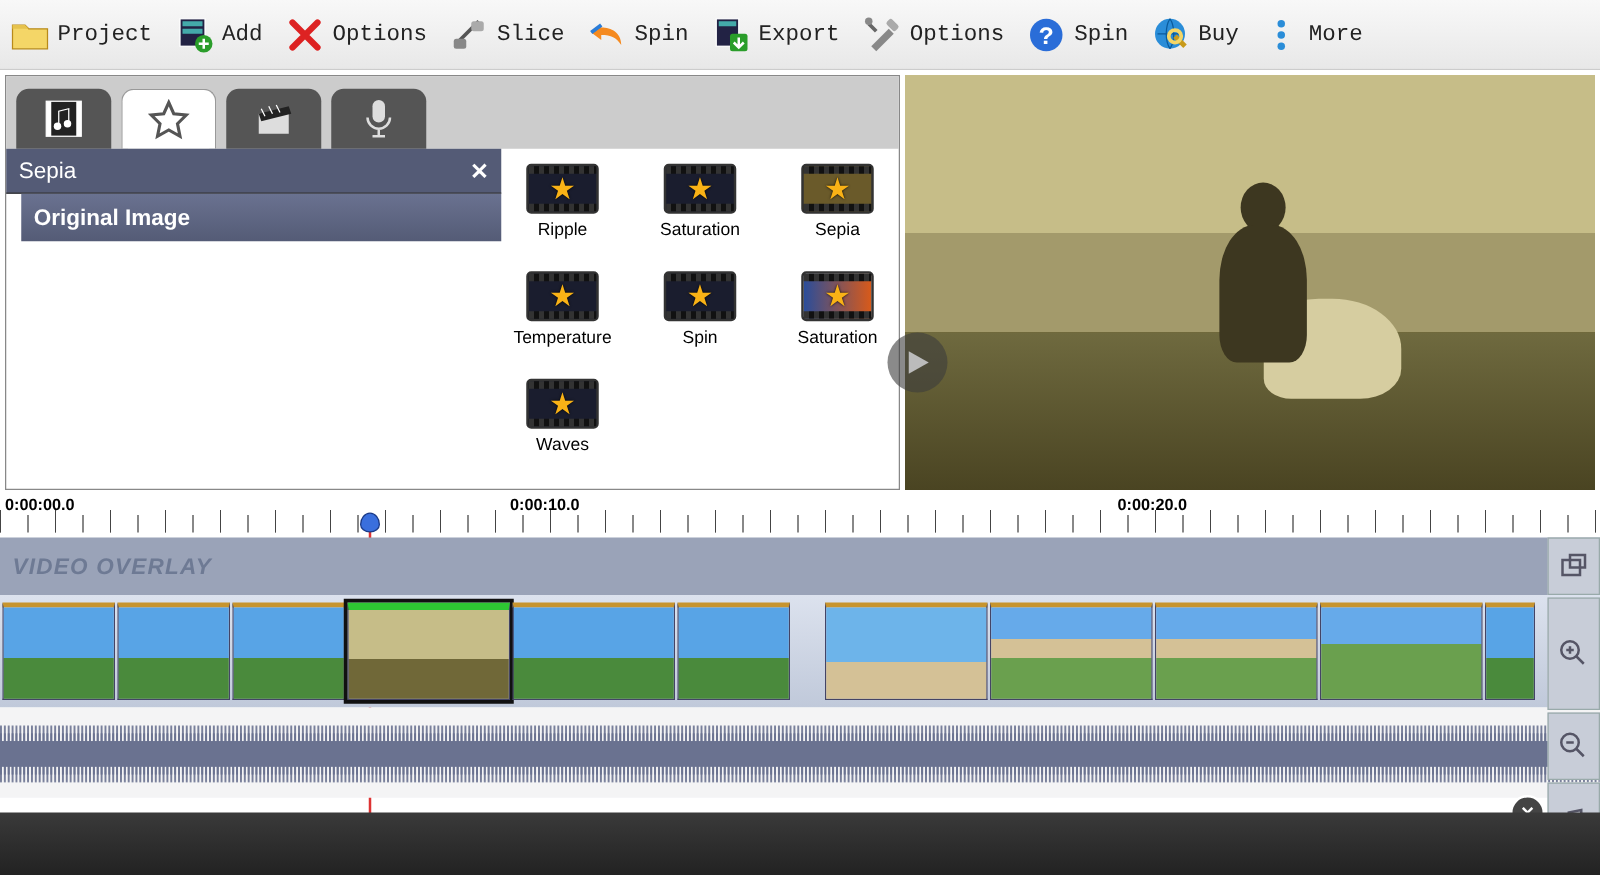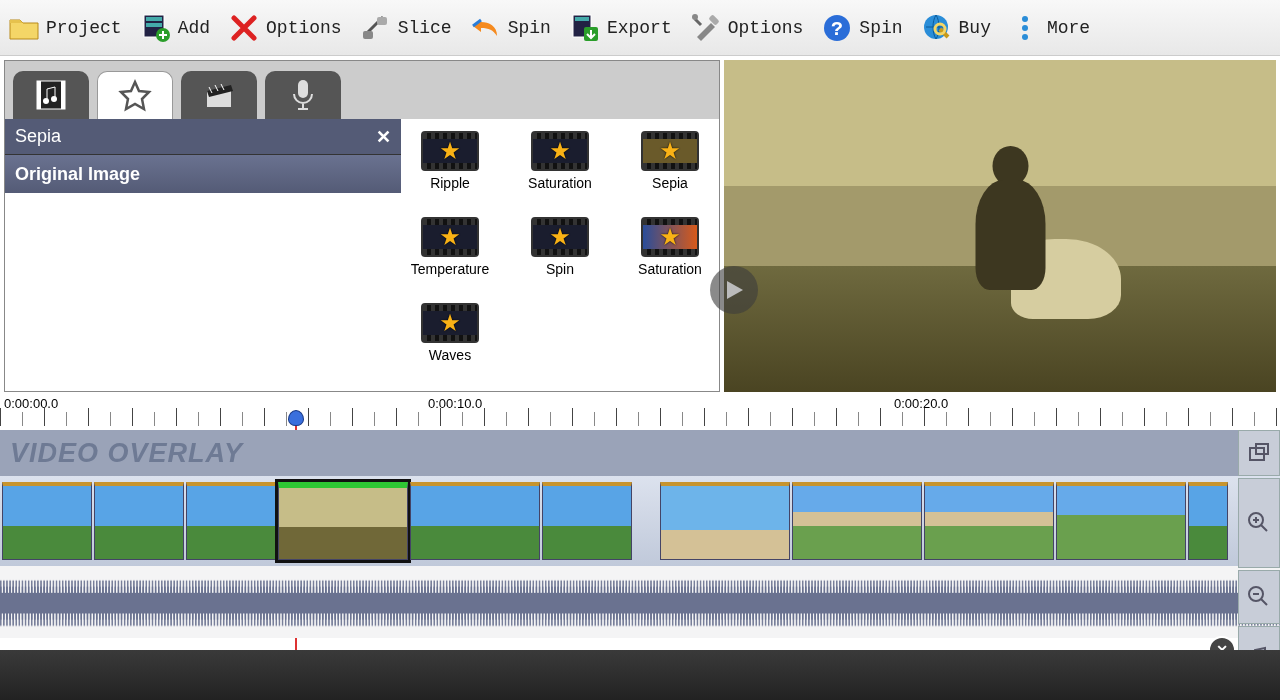--- a/index.html
+++ b/index.html
@@ -13,42 +13,42 @@
 
 .main { display: flex; height: 336px; }
 .left-panel { width: 716px; border: 1px solid #888; margin: 4px 0 0 4px; background: #fff; display: flex; flex-direction: column; }
 .tabs { height: 58px; background: #ccc; display: flex; align-items: flex-end; gap: 8px; padding-left: 8px; }
 .tab { width: 76px; height: 48px; border-radius: 10px 10px 0 0; display: flex; align-items: center; justify-content: center; }
 .tab-inactive { background: #555; }
 .tab-active { background: #fff; border: 1px solid #999; border-bottom: none; }
 .side-content { flex: 1; display: flex; }
 .effects-side { width: 396px; display: flex; flex-direction: column; }
 .sepia-bar { height: 36px; background: #545b76; color: #fff; display: flex; align-items: center; justify-content: space-between; padding: 0 10px; font-size: 18px; border-bottom: 1px solid #333; }
-.orig-bar { height: 38px; background: linear-gradient(#6a7290,#545b76); color: #fff; display: flex; align-items: center; padding-left: 10px; font-size: 18px; font-weight: bold; }
+.orig-bar { height: 38px; background: linear-gradient(#6a7290,#545b76); color: #fff; display: flex; align-items: center; padding-left: 10px; font-size: 18px; font-weight: bold; margin-left: 12px; }
 .effects-grid { flex: 1; padding: 12px 10px; display: flex; flex-wrap: wrap; gap: 26px 32px; align-content: flex-start; }
 .effect-cell { width: 78px; display: flex; flex-direction: column; align-items: center; gap: 4px; cursor: pointer; }
 .effect-thumb { width: 58px; height: 40px; background: #1a1d2e; border: 2px solid #333; border-radius: 4px; position: relative; display: flex; align-items: center; justify-content: center; }
 .effect-thumb::before, .effect-thumb::after { content: ''; position: absolute; left: 0; right: 0; height: 6px; background: repeating-linear-gradient(90deg,#333 0 4px,#111 4px 8px); }
 .effect-thumb::before { top: 0; }
 .effect-thumb::after { bottom: 0; }
 .preview { flex: 1; background: #000; margin: 4px 4px 0 4px; display: flex; align-items: center; justify-content: center; position: relative; }
 .preview-img { width: 100%; height: 100%; background: linear-gradient(#c6bd88 0 38%, #a39a6b 38% 62%, #706838 62%); position: relative; }
 .play-overlay { position: absolute; left: -14px; top: 50%; width: 48px; height: 48px; border-radius: 50%; background: rgba(60,60,60,.6); display: flex; align-items: center; justify-content: center; transform: translateY(40px); }
 
 
 .timeline-area { position: relative; margin-top: 2px; }
 .ruler { height: 36px; position: relative; font-size: 13px; }
-.ruler-label { position: absolute; top: 2px; }
+.ruler-label { position: absolute; top: 2px; font-weight: bold; }
 .ticks { position: absolute; top: 18px; left: 0; right: 0; height: 14px; background: repeating-linear-gradient(90deg,#888 0 1px,transparent 1px 22px); }
 .ticks-major { position: absolute; top: 14px; left: 0; right: 0; height: 18px; background: repeating-linear-gradient(90deg,#444 0 1px,transparent 1px 44px); }
 .playhead { position: absolute; top: 18px; bottom: -250px; width: 2px; background: #d33; left: 295px; }
 .playhead-head { position: absolute; top: -2px; left: -7px; width: 16px; height: 16px; background: #3a6fdd; border-radius: 50% 50% 50% 50% / 60% 60% 40% 40%; border: 1px solid #1a3a88; }
 
 .overlay-row { height: 46px; background: #9aa3b8; display: flex; align-items: center; padding-left: 10px; position: relative; }
-.overlay-label { font-size: 27px; font-weight: 900; font-style: italic; color: #6e7a94; letter-spacing: 1px; }
+.overlay-label { font-size: 18px; font-weight: 900; font-style: italic; color: #6e7a94; letter-spacing: 1px; }
 
 .clips-row { height: 90px; background: linear-gradient(#dce2ee,#c0c9da); display: flex; align-items: center; padding: 4px 2px; gap: 2px; position: relative; overflow: hidden; }
 .clip { height: 78px; border: 1px solid #446; position: relative; flex-shrink: 0; border-top: 4px solid #c7942e; }
 .clip-inner { width: 100%; height: 100%; }
 .selected-clip { outline: 3px solid #111; border-top: 6px solid #2ec733; }
 
 .audio-row { height: 72px; background: #f4f4f5; position: relative; overflow: hidden; }
 .waveform { position: absolute; inset: 0; }
 
 .bottom-bar { position: absolute; bottom: 0; left: 0; right: 0; height: 50px; background: linear-gradient(#3a3a3a,#222); display: flex; align-items: center; }
@@ -282,21 +282,21 @@
       <svg width="22" height="22">
           <path d="M4 2l16 9-16 9z" fill="#bbb"></path>
         </svg>
     </div>
   </div>
 </div>
 
 <div class="timeline-area">
   <div class="ruler">
     <span class="ruler-label" style="left:4px">0:00:00.0</span>
-    <span class="ruler-label" style="left:428px">0:00:10.0</span>
+    <span class="ruler-label" style="left:408px">0:00:10.0</span>
     <span class="ruler-label" style="left:894px">0:00:20.0</span>
     <div class="ticks"></div>
       <div class="ticks-major"></div>
     <div class="playhead">
         <div class="playhead-head"></div>
       </div>
   </div>
   <div class="overlay-row">
     <span class="overlay-label">VIDEO OVERLAY</span>
   </div>

